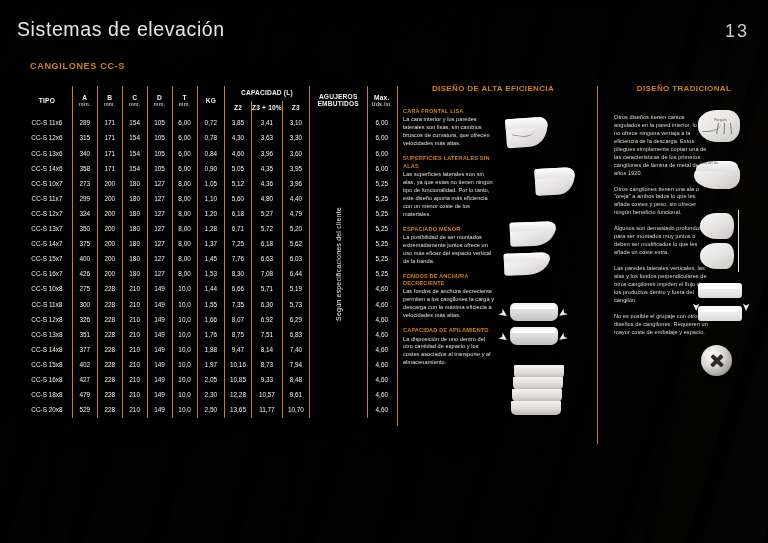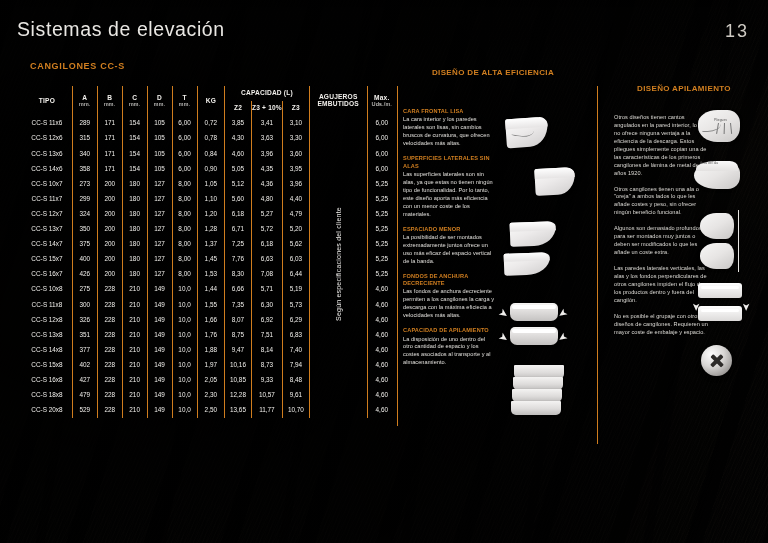--- a/index.html
+++ b/index.html
@@ -133,21 +133,21 @@
     color: #efedea;
     letter-spacing: .2px;
   }
 
   
   .pane-title {
     position: absolute;
     font-size: 8px; font-weight: bold; letter-spacing: .35px;
     text-align: center;
   }
-  #title-eficiencia { left: 398px; top: 68px; width: 190px; }
+  #title-eficiencia { left: 398px; top: 84px; width: 190px; }
   #title-tradicional { left: 600px; top: 84px; width: 168px; }
 
   
   .txtcol { position: absolute; }
   #eff-text { left: 403px; top: 108px; width: 92px; }
   #trad-text { left: 614px; top: 114px; width: 96px; }
 
   .blk { margin-bottom: 7px; }
   .blk-h {
     font-size: 5.6px; font-weight: bold; letter-spacing: .15px;
@@ -582,21 +582,21 @@
 
   <div id="agujeros-cell" style="position:absolute;left:306px;top:101px;width:64px;height:325px;">
     <div id="agujeros-vertical">Según especificaciones del cliente</div>
   </div>
 
   <div class="divider" id="div-1"></div>
   <div class="divider" id="div-2"></div>
   <div class="divider" id="div-3"></div>
 
   <div class="pane-title" id="title-eficiencia" style="color:#d17f20">DISEÑO DE ALTA EFICIENCIA</div>
-  <div class="pane-title" id="title-tradicional" style="color:#d17f20">DISEÑO APILAMIENTO</div>
+  <div class="pane-title" id="title-tradicional" style="color:#d17f20">DISEÑO TRADICIONAL</div>
 
   <div class="txtcol" id="eff-text">
       <div class="blk">
         <div class="blk-h" style="color: rgb(209, 127, 32);">CARA FRONTAL LISA</div>
         <div class="blk-p">La cara interior y los paredes laterales son lisas, sin cambios bruscos de curvatura, que ofrecen velocidades más altas.</div>
       </div>
       <div class="blk">
         <div class="blk-h" style="color: rgb(209, 127, 32);">SUPERFICIES LATERALES SIN ALAS</div>
         <div class="blk-p">Las superficies laterales son sin alas, ya que estas no tienen ningún tipo de funcionalidad. Por lo tanto, este diseño aporta más eficiencia con un menor coste de los materiales.</div>
       </div>

